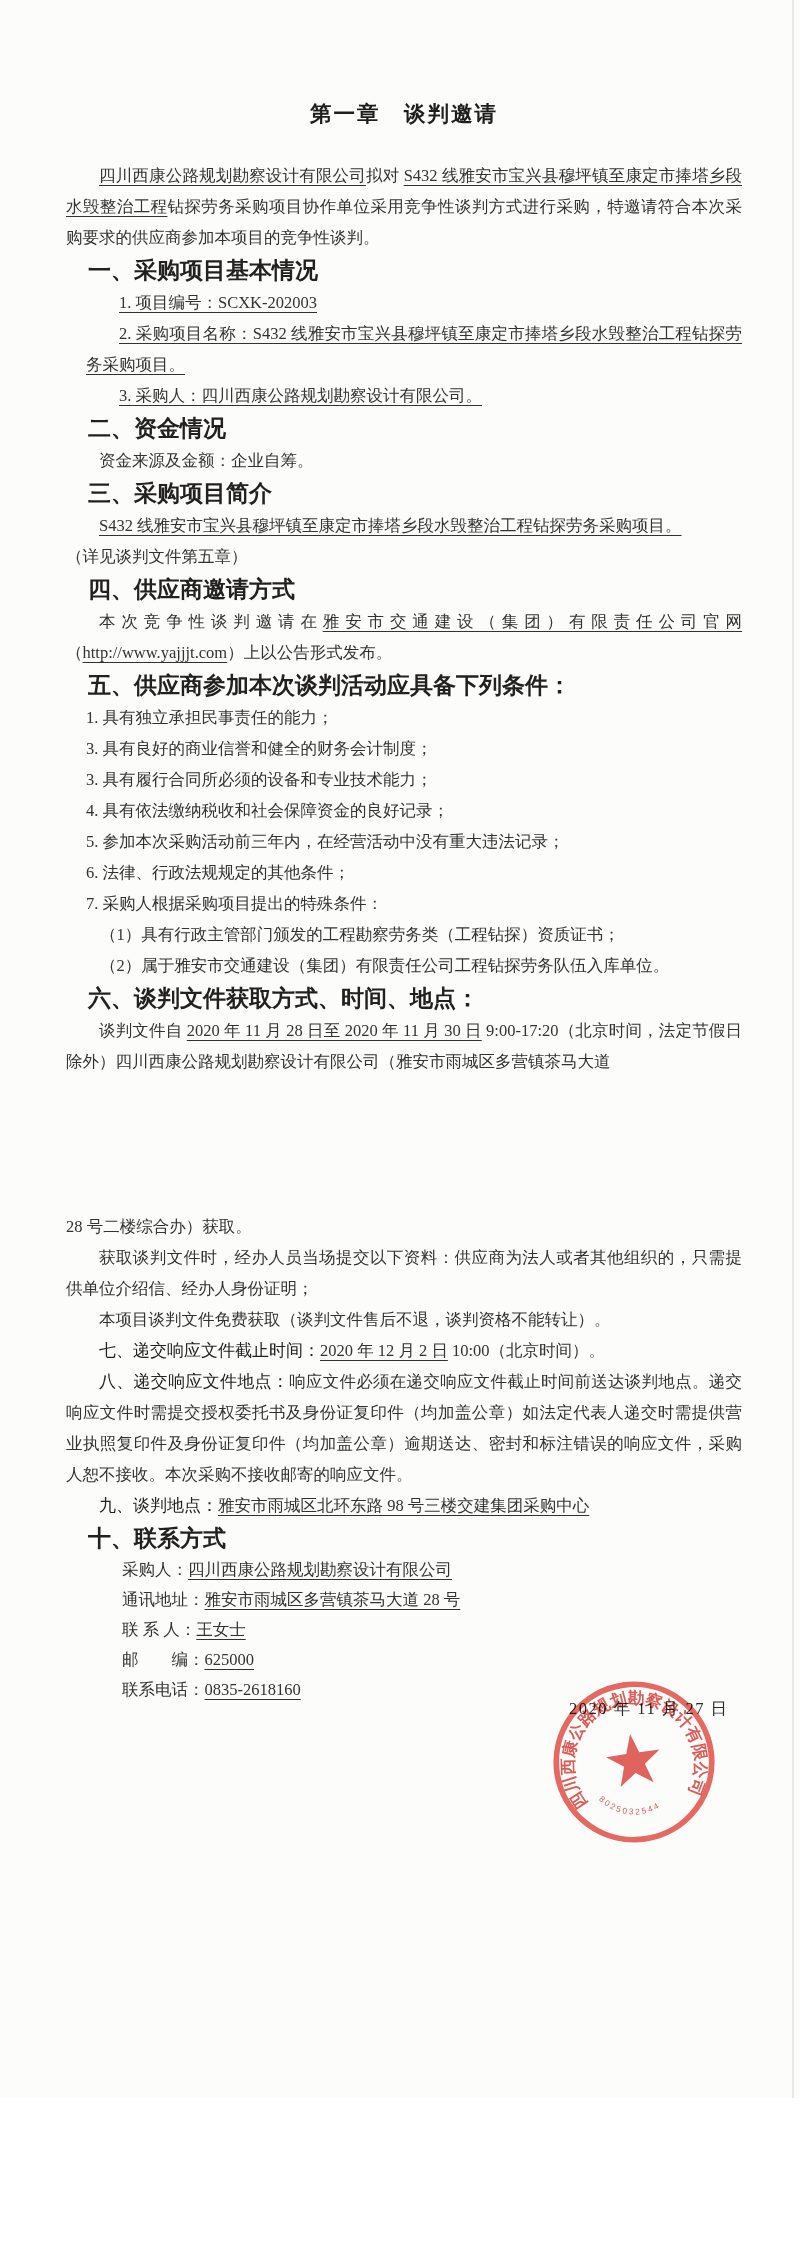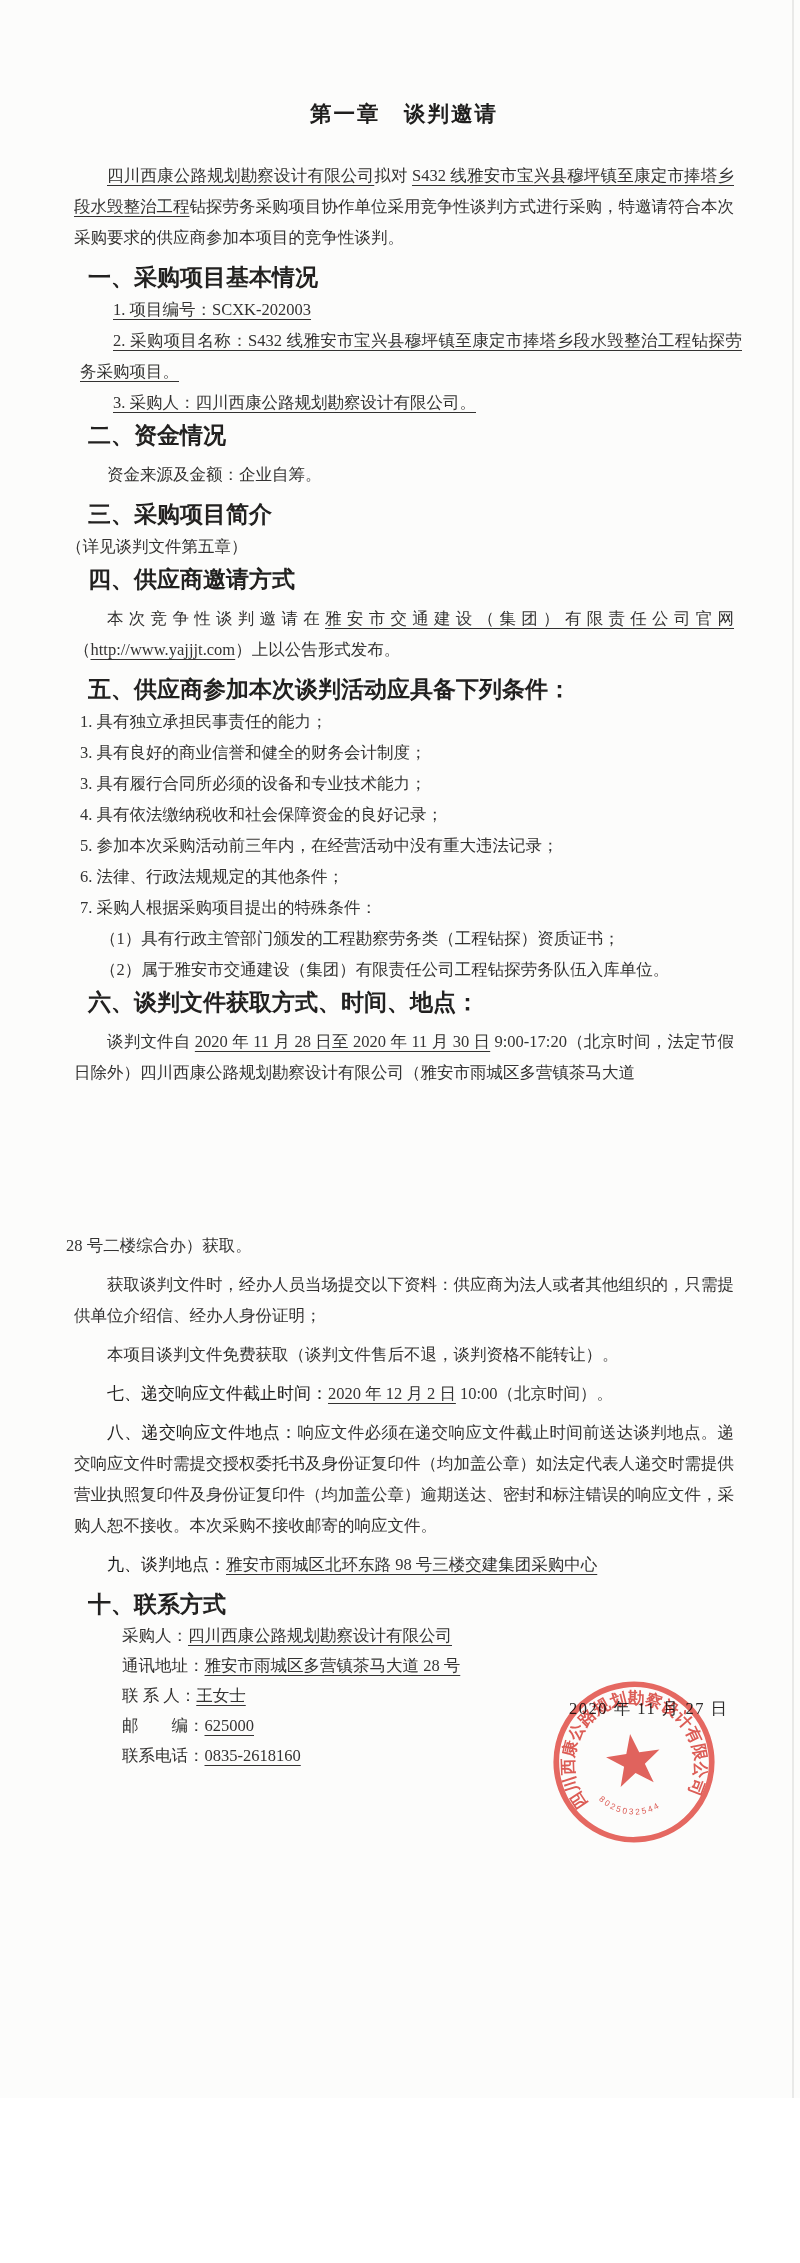--- a/index.html
+++ b/index.html
@@ -26,23 +26,23 @@
   }
   .h {
     font-family:"Liberation Sans","DejaVu Sans",sans-serif;
     font-weight:700; font-size:23px; color:#222120;
     margin:1px 0 1px 22px; line-height:32px;
   }
   .hl {
     font-family:"Liberation Sans","DejaVu Sans",sans-serif;
     font-weight:400; font-size:17px; color:#222120;
   }
-  .p  { margin:8px; text-indent:2em; }
+  .p  { margin:0; text-indent:2em; }
   .p0 { margin:0; text-indent:0; }
-  .item { margin:0 0 0 14px; }
+  .item { margin:0 0 0 20px; }
   .sub  { margin:0 0 0 34px; }
   .u { text-decoration:underline; text-underline-offset:4px; text-decoration-thickness:1px; }
   .crow { margin-left:56px; line-height:30px; }
   .pagebreak { height:134px; }
   
   .stamp {
     position:absolute; left:550px; top:1678px; width:168px; height:168px;
     transform:rotate(-8deg); opacity:0.88; z-index:1; pointer-events:none;
   }
   .stamp text { fill:#d8463f; }
@@ -64,20 +64,21 @@
 
     <div class="h">一、采购项目基本情况</div>
     <p class="p u item">1. 项目编号：SCXK-202003</p>
     <p class="p u item">2. 采购项目名称：S432 线雅安市宝兴县穆坪镇至康定市捧塔乡段水毁整治工程钻探劳务采购项目。</p>
     <p class="p u item">3. 采购人：四川西康公路规划勘察设计有限公司。</p>
 
     <div class="h">二、资金情况</div>
     <p class="p">资金来源及金额：企业自筹。</p>
 
     <div class="h">三、采购项目简介</div>
+    <p class="p u">S432 线雅安市宝兴县穆坪镇至康定市捧塔乡段水毁整治工程钻探劳务采购项目。</p>
     <p class="p0">（详见谈判文件第五章）</p>
 
     <div class="h">四、供应商邀请方式</div>
     <p class="p"><span>本次竞争性谈判邀请在</span><span class="u">雅安市交通建设（集团）有限责任公司官网</span><span>（</span><span class="u">http://www.yajjjt.com</span><span>）上以公告形式发布。</span></p>
 
     <div class="h">五、供应商参加本次谈判活动应具备下列条件：</div>
     <p class="p0 item">1. 具有独立承担民事责任的能力；</p>
     <p class="p0 item">3. 具有良好的商业信誉和健全的财务会计制度；</p>
     <p class="p0 item">3. 具有履行合同所必须的设备和专业技术能力；</p>
     <p class="p0 item">4. 具有依法缴纳税收和社会保障资金的良好记录；</p>

